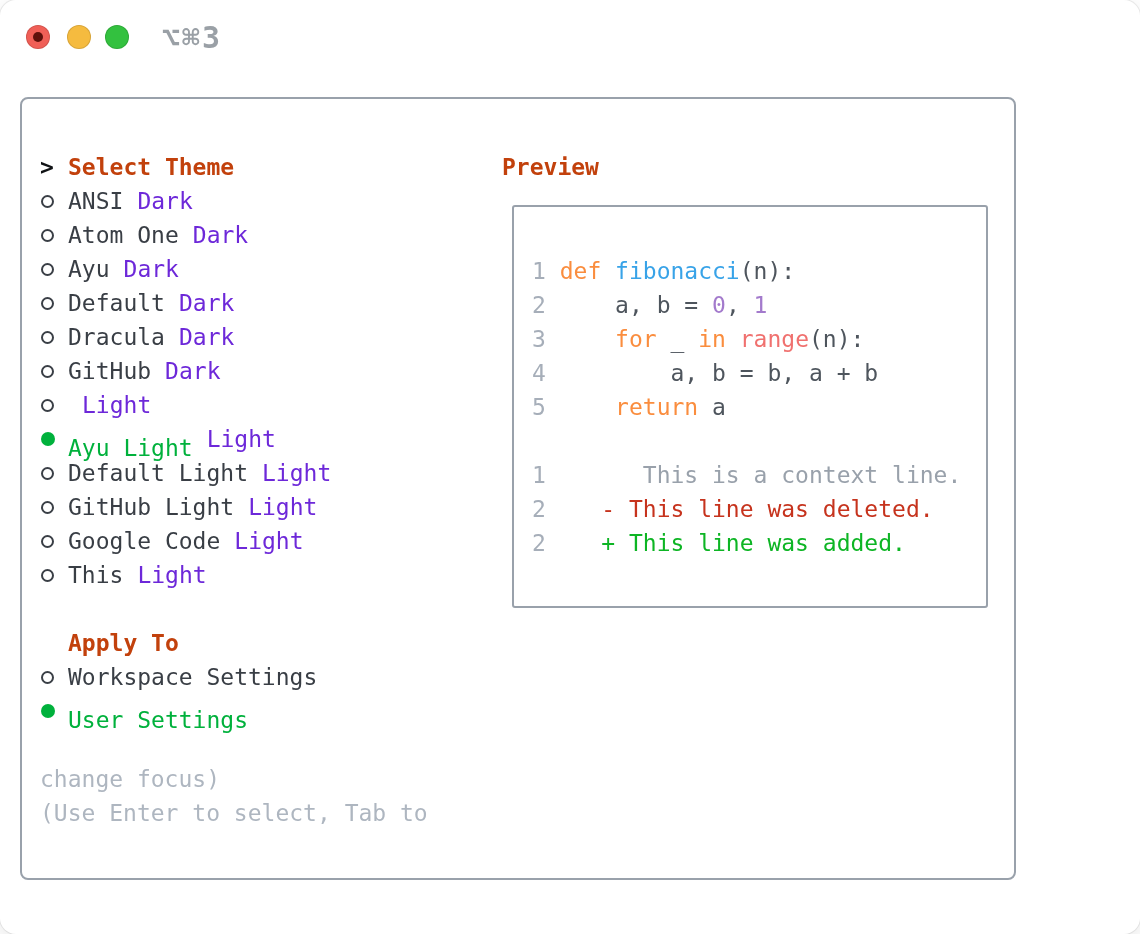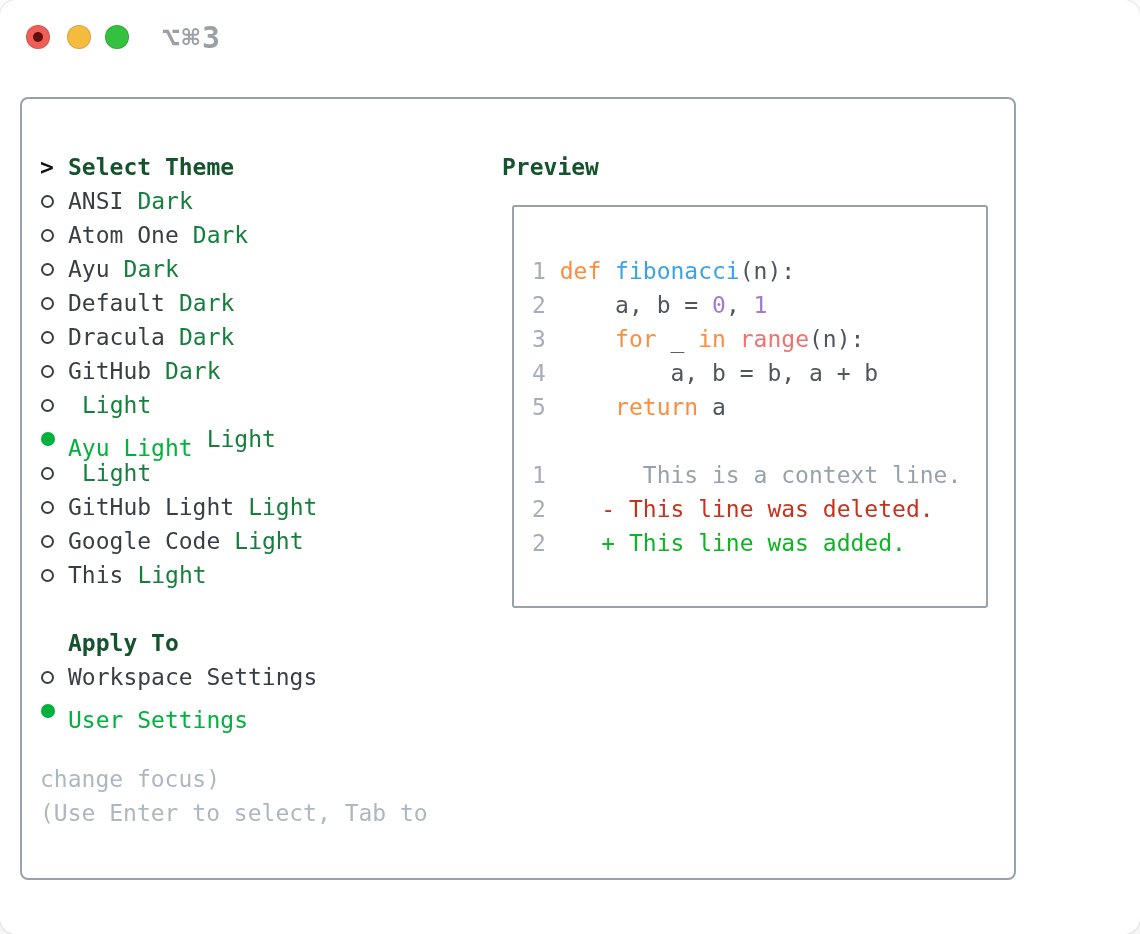--- a/index.html
+++ b/index.html
@@ -30,24 +30,24 @@
   .panel{
     position:absolute;left:20px;top:97px;width:996px;height:783px;
     border:2px solid #99a1ab;border-radius:8px;background:#ffffff;box-sizing:border-box;
   }
   .mono{font-size:23px;line-height:34px;}
   .row{height:34px;display:flex;align-items:center;white-space:pre;}
   .marker{display:inline-flex;width:28px;justify-content:flex-start;align-items:center;flex:0 0 28px;}
   .circle{width:13px;height:13px;border-radius:50%;border:2px solid #3a3f46;box-sizing:border-box;margin-left:1px;}
   .circle.filled{border:none;background:#00b13c;width:14px;height:14px;}
   .prompt{font-weight:bold;color:#101215;}
-  .bold{font-weight:bold;color:#14532d;}
+  .bold{font-weight:bold;color:#c2410c;}
   .left-col{position:absolute;left:18px;top:51px;width:450px;}
   .item-name{color:#393e45;}
-  .item-variant{color:#15803d;margin-left:14px;}
+  .item-variant{color:#6d28d9;margin-left:14px;}
   .item-name.sel{color:#00b13c;margin-top:18px;}
   .hint{color:#aeb6c0;}
   
   .preview-title{position:absolute;left:480px;top:51px;}
   .preview-box{
     position:absolute;left:490px;top:106px;width:476px;height:403px;
     border:2px solid #99a1ab;border-radius:3px;box-sizing:border-box;background:#ffffff;
   }
   .code{position:absolute;left:18px;top:47px;white-space:pre;font-size:23px;line-height:34px;}
   .code-line{height:34px;}
@@ -76,21 +76,21 @@
 
       <div id="theme-list">
           <div class="row"><span class="marker"><span class="circle"></span></span><span class="item-name">ANSI</span><span class="item-variant">Dark</span></div>
           <div class="row"><span class="marker"><span class="circle"></span></span><span class="item-name">Atom One</span><span class="item-variant">Dark</span></div>
           <div class="row"><span class="marker"><span class="circle"></span></span><span class="item-name">Ayu</span><span class="item-variant">Dark</span></div>
           <div class="row"><span class="marker"><span class="circle"></span></span><span class="item-name">Default</span><span class="item-variant">Dark</span></div>
           <div class="row"><span class="marker"><span class="circle"></span></span><span class="item-name">Dracula</span><span class="item-variant">Dark</span></div>
           <div class="row"><span class="marker"><span class="circle"></span></span><span class="item-name">GitHub</span><span class="item-variant">Dark</span></div>
           <div class="row"><span class="marker"><span class="circle"></span></span><span class="item-variant">Light</span></div>
           <div class="row"><span class="marker"><span class="circle filled"></span></span><span class="item-name sel">Ayu Light</span><span class="item-variant">Light</span></div>
-          <div class="row"><span class="marker"><span class="circle"></span></span><span class="item-variant">Light</span></div>
+          <div class="row"><span class="marker"><span class="circle"></span></span><span class="item-name">Default Light</span><span class="item-variant">Light</span></div>
           <div class="row"><span class="marker"><span class="circle"></span></span><span class="item-name">GitHub Light</span><span class="item-variant">Light</span></div>
           <div class="row"><span class="marker"><span class="circle"></span></span><span class="item-name">Google Code</span><span class="item-variant">Light</span></div>
           <div class="row"><span class="marker"><span class="circle"></span></span><span class="item-name">This</span><span class="item-variant">Light</span></div>
         </div>
 
       <div class="row"></div>
 
       <div class="row">
         <span class="marker"></span>
         <span class="bold">Apply To</span>

